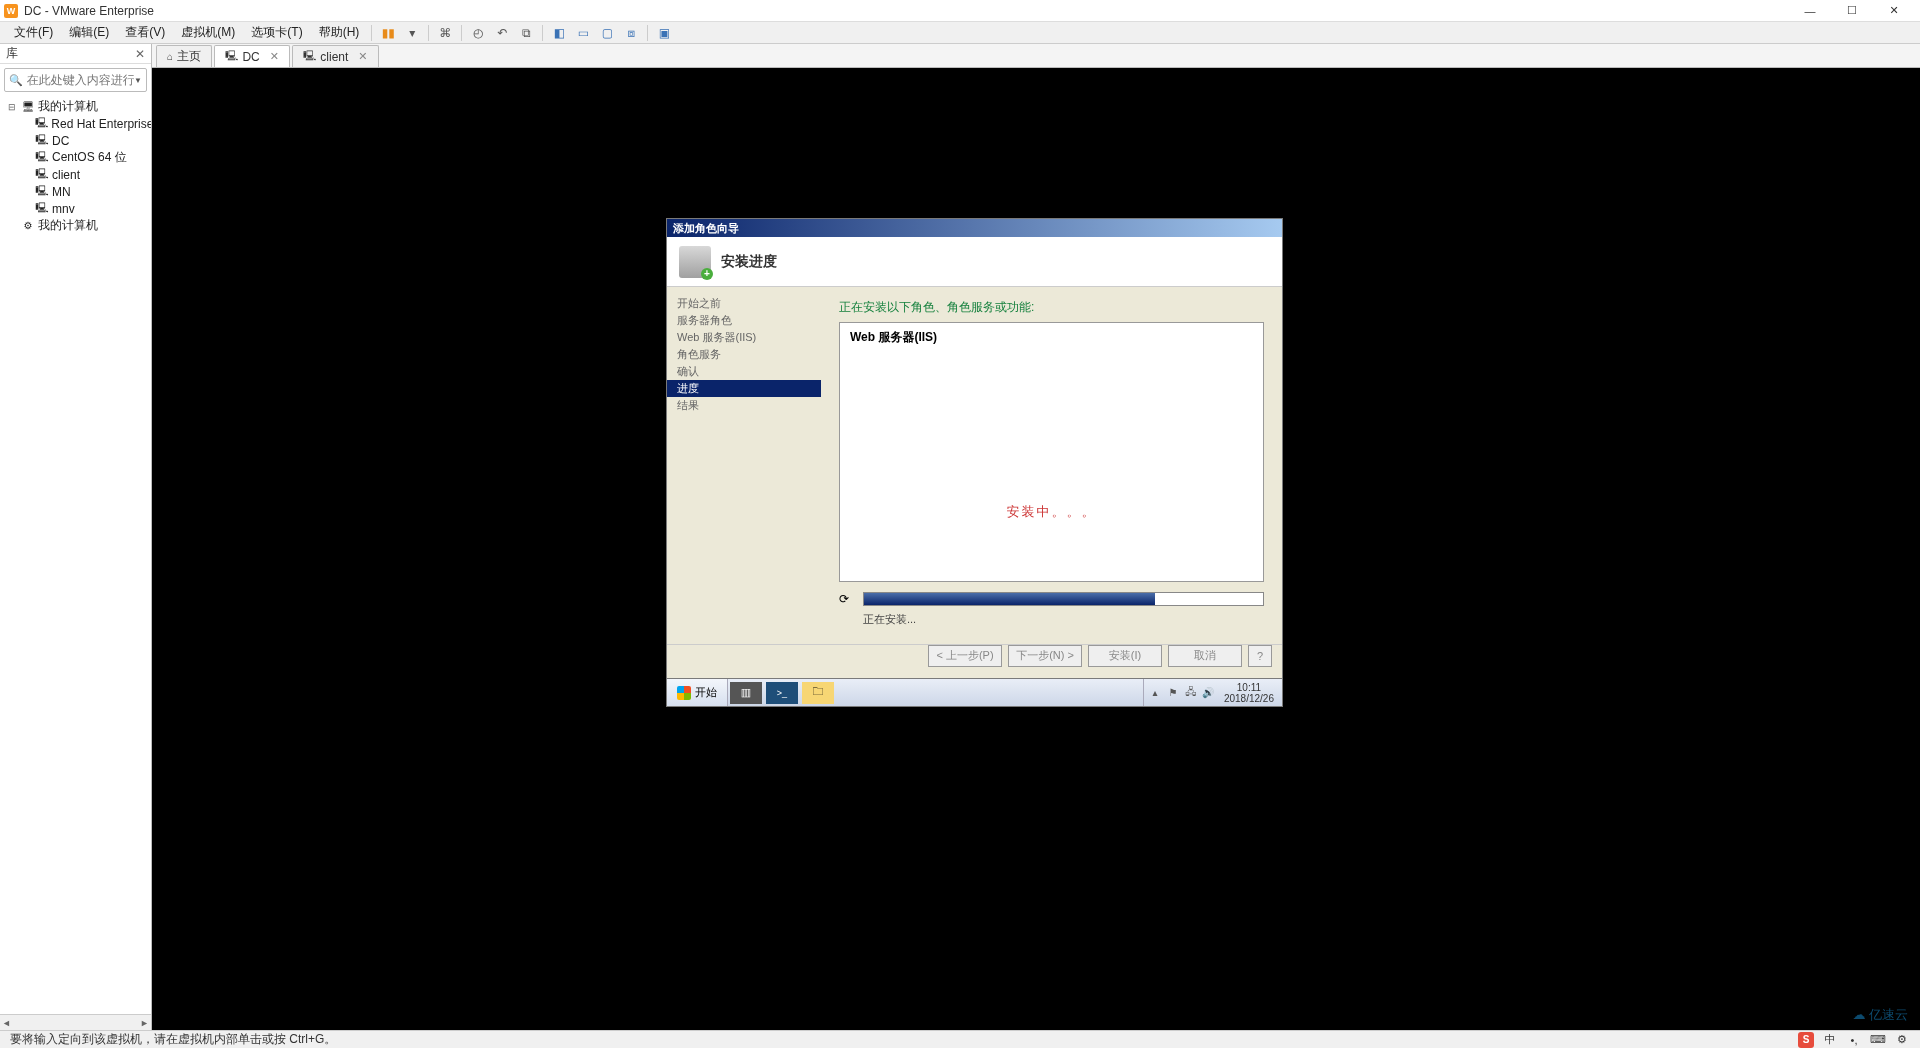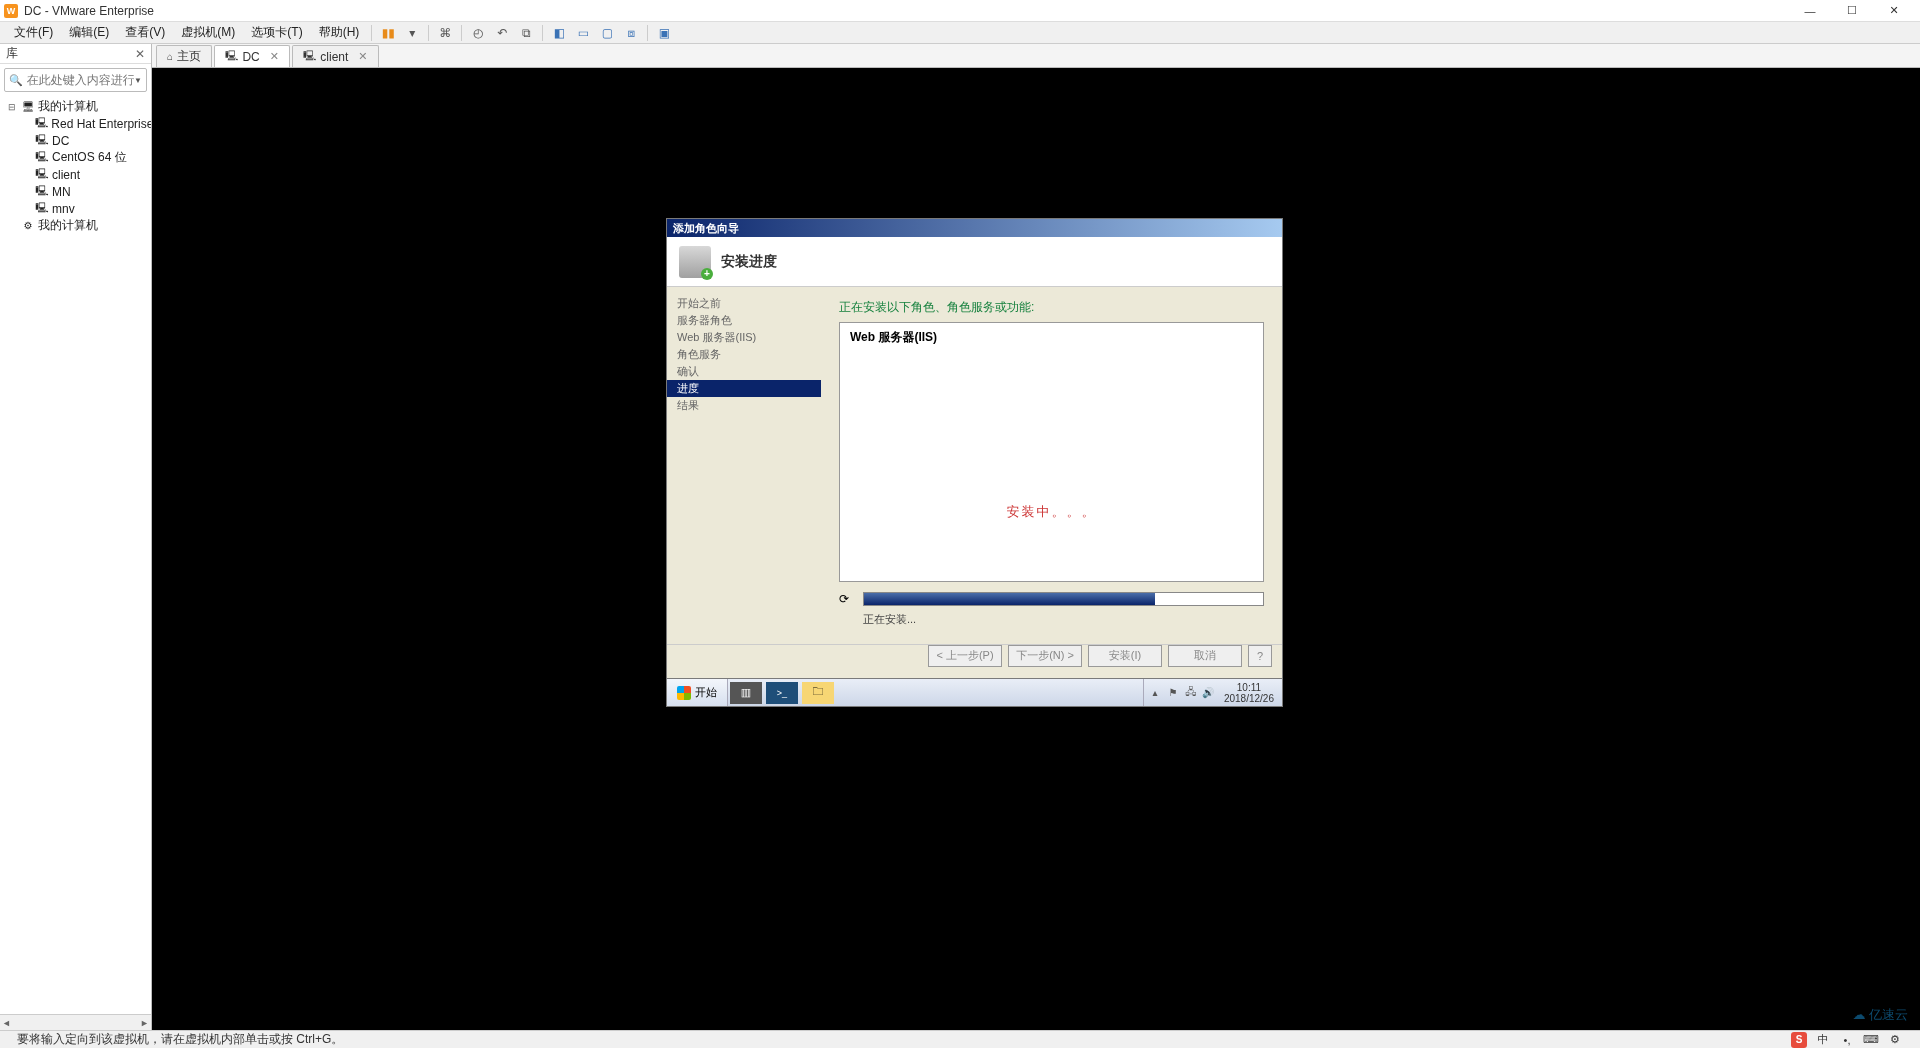--- a/index.html
+++ b/index.html
@@ -81,21 +81,21 @@
 .guest-taskbar .start .winlogo { width:14px; height:14px; display:inline-block; background: conic-gradient(#f25022 0 90deg,#7fba00 90deg 180deg,#ffb900 180deg 270deg,#00a4ef 270deg); border-radius:2px; }
 .guest-taskbar .tb-icon { width: 32px; height: 22px; margin: 0 2px; display:flex; align-items:center; justify-content:center; border:1px solid transparent; }
 .guest-taskbar .tb-icon.srv { background:#555; color:#fff; }
 .guest-taskbar .tb-icon.ps { background:#1e4e79; color:#fff; font-size:9px; }
 .guest-taskbar .tb-icon.exp { background:#f7d674; }
 .guest-taskbar .tray { margin-left: auto; display:flex; align-items:center; height:100%; padding:0 4px; gap:4px; border-left:1px solid #aab; }
 .guest-taskbar .tray .trayicon { width:14px; height:14px; font-size:10px; display:flex; align-items:center; justify-content:center; color:#555; }
 .guest-taskbar .tray .clock { font-size:10px; line-height:11px; text-align:center; color:#333; padding:0 4px; }
 
 
-.statusbar { height: 18px; background: #f0f0f0; display: flex; align-items: center; font-size: 12px; color: #333; padding: 0 17px; border-top: 1px solid #ccc; justify-content: space-between; }
+.statusbar { height: 18px; background: #f0f0f0; display: flex; align-items: center; font-size: 12px; color: #333; padding: 0 10px; border-top: 1px solid #ccc; justify-content: space-between; }
 .statusbar .right { display:flex; align-items:center; gap:8px; }
 .statusbar .sicon { width:16px; height:16px; display:inline-flex; align-items:center; justify-content:center; font-size:11px; }
 .sogou { width:16px; height:16px; background:#e74c3c; color:#fff; border-radius:3px; font-size:10px; font-weight:bold; display:flex; align-items:center; justify-content:center; }
 .watermark { position:absolute; right:12px; bottom:24px; color:#0c4a6e; font-size:13px; pointer-events:none; }
 </style>
 </head>
 <body>
 
 <div class="titlebar">
   <span class="app-icon">W</span>

